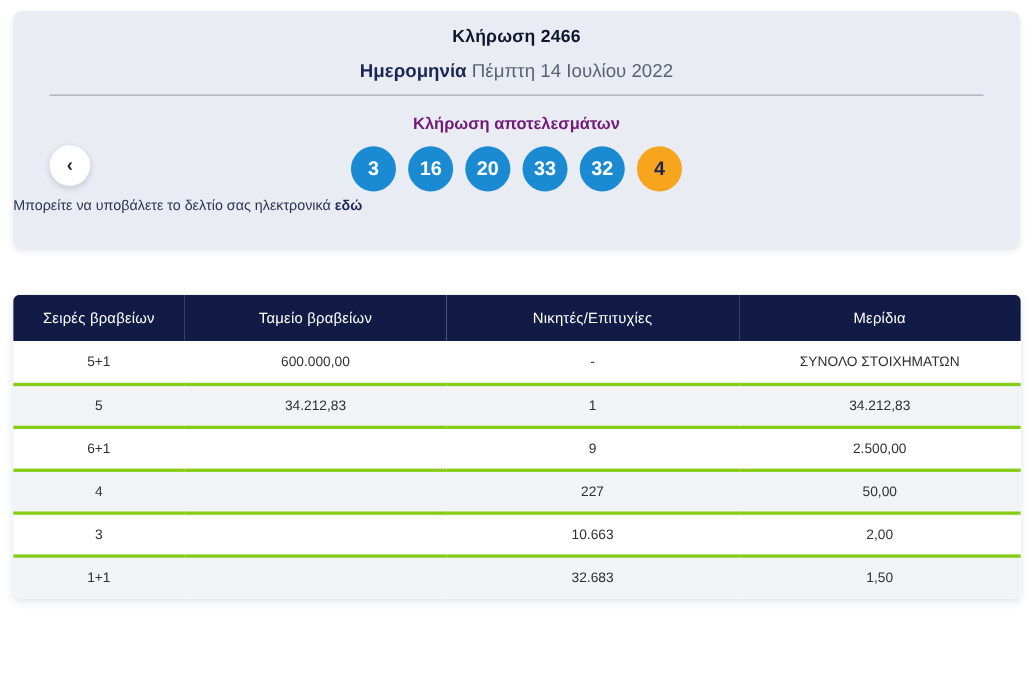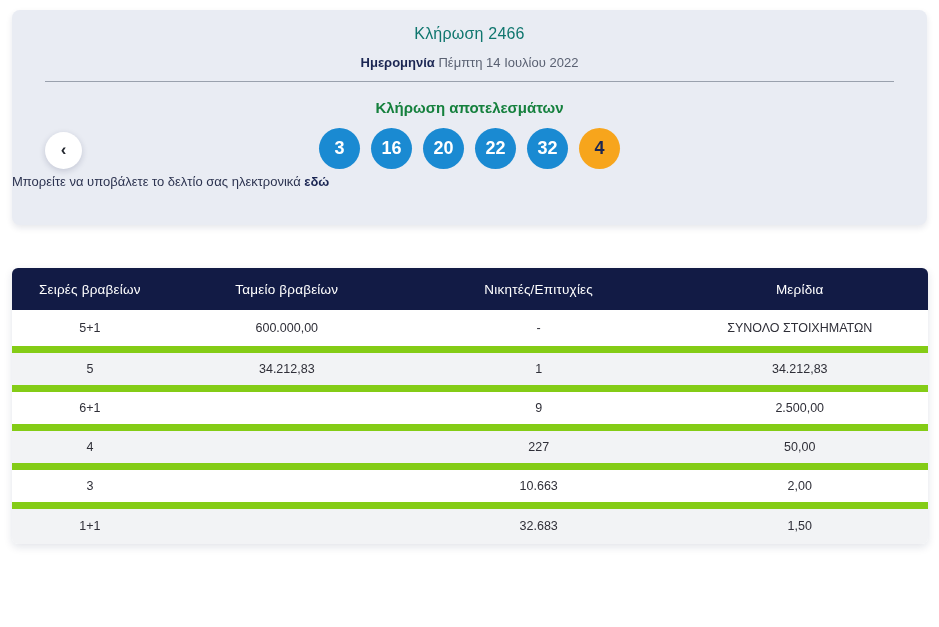--- a/index.html
+++ b/index.html
@@ -18,45 +18,45 @@
     left: 12px; top: 10px;
     width: 915px; height: 215px;
     background: #e9ecf3;
     border-radius: 8px;
     box-shadow: 0 3px 6px rgba(20,30,70,0.10);
   }
   .draw-title {
     text-align: center;
     padding-top: 15px;
     font-size: 16px;
-    font-weight: normal;
-    color: #0f766e;
+    font-weight: bold;
+    color: #0f172a;
     letter-spacing: 0.2px;
   }
   .draw-meta {
     display: flex;
     justify-content: center;
     gap: 34px;
     margin-top: 12px;
-    font-size: 13px;
+    font-size: 17px;
   }
   .meta-item { white-space: nowrap; }
   .meta-label { font-weight: bold; color: #1b2653; }
   .meta-value { color: #5a6172; font-weight: normal; }
   .panel-divider {
     height: 1px;
     background: #9aa1ad;
     margin: 11px 33px 0 33px;
   }
   .results-heading {
     text-align: center;
     margin-top: 17px;
     font-size: 15px;
     font-weight: bold;
-    color: #15803d;
+    color: #701a75;
   }
   .balls-row {
     display: flex;
     justify-content: center;
     align-items: center;
     gap: 11px;
     margin-top: 12px;
   }
   .ball {
     width: 41px; height: 41px;
@@ -128,21 +128,21 @@
     font-weight: normal;
     height: 42px;
     text-align: center;
     letter-spacing: 0.2px;
   }
   tbody td {
     height: 39px;
     text-align: center;
     font-size: 12.5px;
     color: #2f2f38;
-    border-bottom: 7px solid #84cc16;
+    border-bottom: 3px solid #84cc16;
   }
   tbody tr:nth-child(even) td { background: #f2f3f5; }
   tbody tr:nth-child(odd) td { background: #ffffff; }
   tbody tr:last-child td { border-bottom: none; }
 </style>
 </head>
 <body>
 
 <div class="draw-panel">
   <div class="draw-title">Κλήρωση 2466</div>
@@ -155,21 +155,21 @@
   </div>
 
   <div class="panel-divider"></div>
 
   <div class="results-heading">Κλήρωση αποτελεσμάτων</div>
 
   <div class="balls-row">
     <div class="ball ball-number">3</div>
     <div class="ball ball-number">16</div>
     <div class="ball ball-number">20</div>
-    <div class="ball ball-number">22</div>
+    <div class="ball ball-number">33</div>
     <div class="ball ball-number">32</div>
     <div class="ball ball-bonus">4</div>
   </div>
 
   <div class="submit-note">
     <span>Μπορείτε να υποβάλετε το δελτίο σας ηλεκτρονικά</span>
     <a href="#">εδώ</a>
   </div>
 
   <button class="prev-button">

